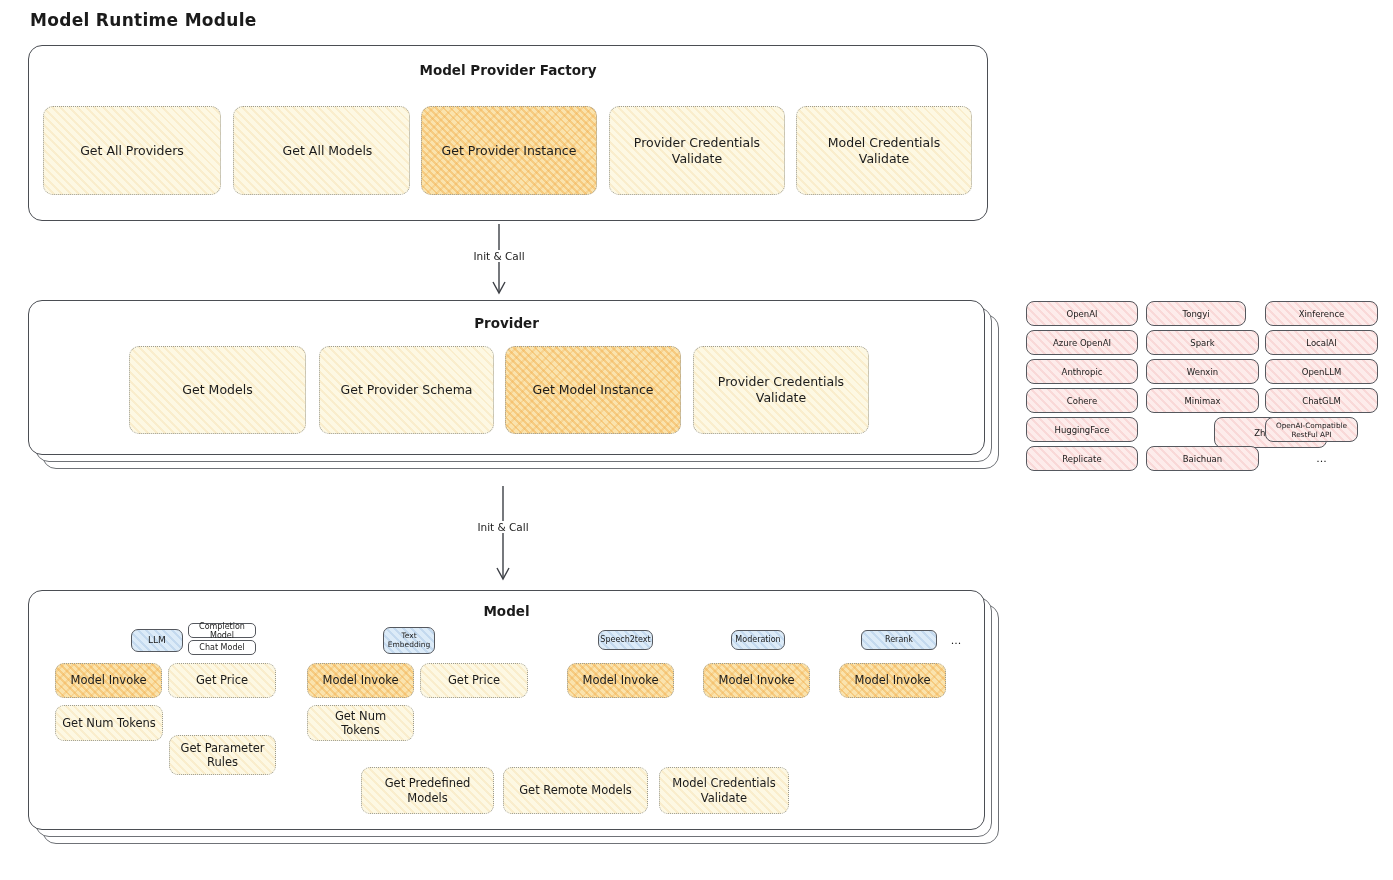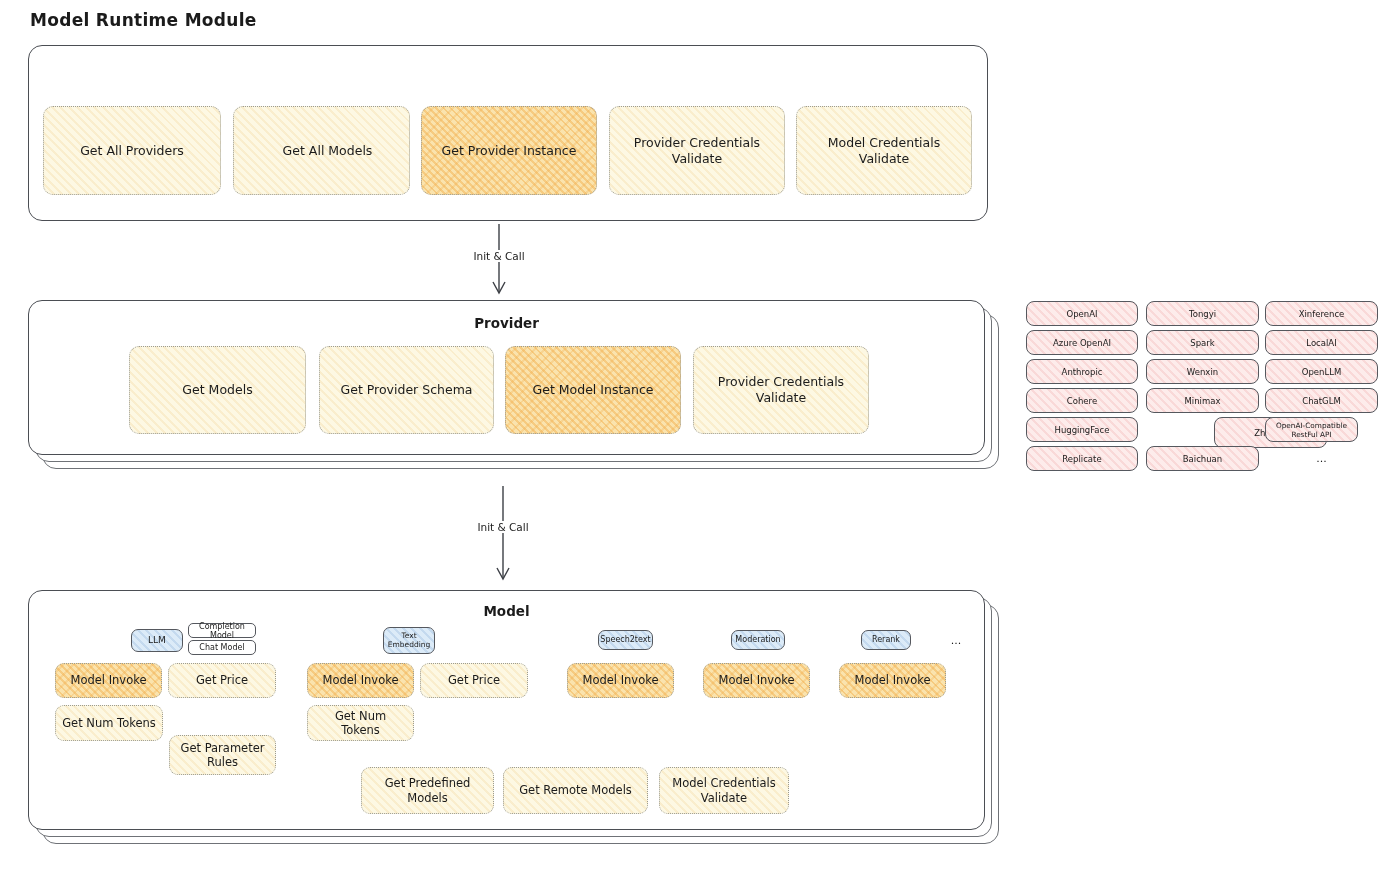--- a/index.html
+++ b/index.html
@@ -44,20 +44,21 @@
   svg line,svg path{stroke:#3c3f45;stroke-width:1.4;fill:none;}
 </style>
 </head>
 <body>
 
 <div class="canvas">
 
   <div class="page-title">Model Runtime Module</div>
 
   <div class="container" style="left:28px;top:45px;width:960px;height:176px;">
+    <div class="ctitle" style="top:16px;">Model Provider Factory</div>
     <div class="fbox" style="left:14px;top:60px;width:178px;height:89px;">Get All Providers</div>
     <div class="fbox" style="left:204px;top:60px;width:177px;height:89px;padding-left:18px;">Get All Models</div>
     <div class="fbox hl" style="left:392px;top:60px;width:176px;height:89px;">Get Provider Instance</div>
     <div class="fbox" style="left:580px;top:60px;width:176px;height:89px;">Provider Credentials Validate</div>
     <div class="fbox" style="left:767px;top:60px;width:176px;height:89px;">Model Credentials Validate</div>
   </div>
 
   <div class="arrow" style="left:491px;top:224px;width:16px;height:72px;">
     <svg width="16" height="72" viewBox="0 0 16 72">
       <line x1="8" y1="0" x2="8" y2="68"></line>
@@ -70,21 +71,21 @@
   <div class="stack" style="left:35px;top:307px;width:957px;height:155px;"></div>
   <div class="container" style="left:28px;top:300px;width:957px;height:155px;">
     <div class="ctitle" style="top:14px;">Provider</div>
     <div class="fbox" style="left:100px;top:45px;width:177px;height:88px;">Get Models</div>
     <div class="fbox" style="left:290px;top:45px;width:175px;height:88px;">Get Provider Schema</div>
     <div class="fbox hl" style="left:476px;top:45px;width:176px;height:88px;">Get Model Instance</div>
     <div class="fbox" style="left:664px;top:45px;width:176px;height:88px;">Provider Credentials Validate</div>
   </div>
 
   <div class="pinkbox" style="left:1026px;top:301px;width:112px;height:25px;">OpenAI</div>
-  <div class="pinkbox" style="left:1146px;top:301px;width:113px;height:25px;">Tongyi</div>
+  <div class="pinkbox" style="left:1146px;top:301px;width:100px;height:25px;">Tongyi</div>
   <div class="pinkbox" style="left:1265px;top:301px;width:113px;height:25px;">Xinference</div>
 
   <div class="pinkbox" style="left:1026px;top:330px;width:112px;height:25px;text-align:center;">Azure OpenAI</div>
   <div class="pinkbox" style="left:1146px;top:330px;width:113px;height:25px;">Spark</div>
   <div class="pinkbox" style="left:1265px;top:330px;width:113px;height:25px;">LocalAI</div>
 
   <div class="pinkbox" style="left:1026px;top:359px;width:112px;height:25px;">Anthropic</div>
   <div class="pinkbox" style="left:1146px;top:359px;width:113px;height:25px;">Wenxin</div>
   <div class="pinkbox" style="left:1265px;top:359px;width:113px;height:25px;">OpenLLM</div>
 
@@ -112,21 +113,21 @@
   <div class="stack" style="left:35px;top:597px;width:957px;height:240px;"></div>
   <div class="container" style="left:28px;top:590px;width:957px;height:240px;">
     <div class="ctitle" style="top:12px;">Model</div>
 
     <div class="bluebox" style="left:102px;top:38px;width:52px;height:23px;">LLM</div>
     <div class="minitab" style="left:159px;top:32px;width:68px;height:15px;">Completion Model</div>
     <div class="minitab" style="left:159px;top:49px;width:68px;height:15px;">Chat Model</div>
     <div class="bluebox" style="left:354px;top:36px;width:52px;height:27px;font-size:7.5px;">Text Embedding</div>
     <div class="bluebox" style="left:569px;top:39px;width:55px;height:20px;font-size:8px;">Speech2text</div>
     <div class="bluebox" style="left:702px;top:39px;width:54px;height:20px;font-size:8px;">Moderation</div>
-    <div class="bluebox" style="left:832px;top:39px;width:50px;height:20px;font-size:8px;">Rerank</div>
+    <div class="bluebox" style="left:832px;top:39px;width:76px;height:20px;font-size:8px;border-radius:6px;">Rerank</div>
     <div class="ellipsis-cell" style="left:912px;top:40px;width:30px;height:18px;">...</div>
 
     <div class="fbox hl sm" style="left:26px;top:72px;width:107px;height:35px;">Model Invoke</div>
     <div class="fbox sm" style="left:139px;top:72px;width:108px;height:35px;">Get Price</div>
     <div class="fbox hl sm" style="left:278px;top:72px;width:107px;height:35px;">Model Invoke</div>
     <div class="fbox sm" style="left:391px;top:72px;width:108px;height:35px;">Get Price</div>
     <div class="fbox hl sm" style="left:538px;top:72px;width:107px;height:35px;">Model Invoke</div>
     <div class="fbox hl sm" style="left:674px;top:72px;width:107px;height:35px;">Model Invoke</div>
     <div class="fbox hl sm" style="left:810px;top:72px;width:107px;height:35px;">Model Invoke</div>
 

